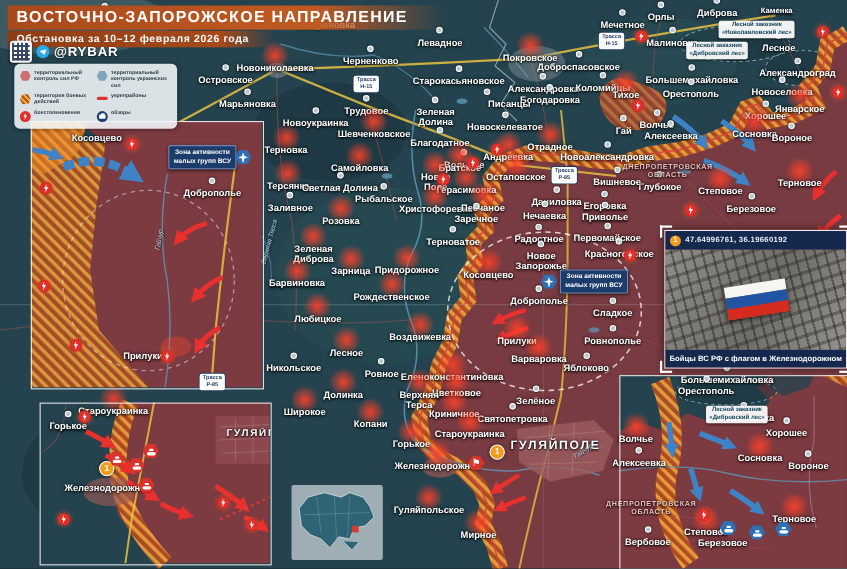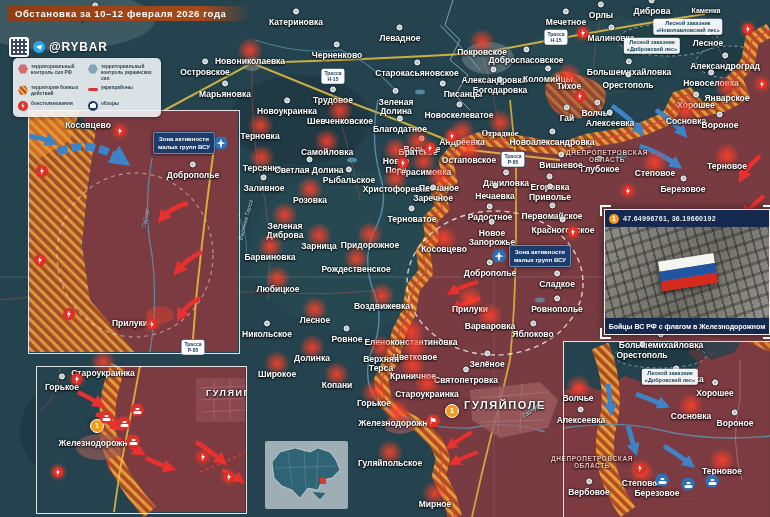--- a/index.html
+++ b/index.html
@@ -303,21 +303,21 @@
       <div class="lbl k-lbl dot" style="left: 610px; top: 124px;">Алексеевка</div>
       <div class="lbl k-lbl dot" style="left: 600px; top: 170px;">Глубокое</div>
       <div class="lbl k-lbl glow" style="left: 655px; top: 174px;">Степовое</div>
       <div class="lbl k-lbl glow" style="left: 727px; top: 167px;">Терновое</div>
       <div class="lbl k-lbl dot" style="left: 683px; top: 190px;">Березовое</div>
       <div class="lbl k-lbl dot" style="left: 396px; top: 107px;">Зеленая
 Долина</div>
       <div class="lbl k-lbl dot" style="left: 422px; top: 111px; margin-top: 39px;">Вольное</div>
       <div class="lbl k-lbl dot" style="left: 459px; top: 116px;">Новоскелеватое</div>
       <div class="lbl k-lbl dot" style="left: 400px; top: 130px;">Благодатное</div>
-      <div class="lbl k-lbl glow" style="left: 500px; top: 134px; font-family: Liberation Serif, serif;">Отрадное</div>
+      <div class="lbl k-lbl glow" style="left: 500px; top: 134px;">Отрадное</div>
       <div class="lbl k-lbl dot" style="left: 535px; top: 119px; margin-left: 32px;">Гай</div>
       <div class="lbl k-lbl dot" style="left: 552px; top: 143px;">Новоалександровка</div>
       <div class="lbl k-lbl glow" style="left: 260px; top: 137px;">Терновка</div>
       <div class="lbl k-lbl glow" style="left: 340px; top: 122px;">Шевченковское</div>
       <div class="lbl k-lbl glow" style="left: 327px; top: 153px;">Самойловка</div>
       <div class="lbl k-lbl glow" style="left: 262px; top: 169px;">Терсянка</div>
       <div class="lbl k-lbl dot" style="left: 309px; top: 171px;">Светлая Долина</div>
       <div class="lbl k-lbl dot" style="left: 349px; top: 181px;">Рыбальское</div>
       <div class="lbl k-lbl dot" style="left: 264px; top: 189px;">Заливное</div>
       <div class="lbl k-lbl glow" style="left: 310px; top: 201px;">Розовка</div>
@@ -338,21 +338,21 @@
       <div class="lbl k-lbl dot" style="left: 412px; top: 220px;">Терноватое</div>
       <div class="lbl k-lbl dot" style="left: 490px; top: 218px;">Радостное</div>
       <div class="lbl k-lbl dot" style="left: 552px; top: 217px;">Первомайское</div>
       <div class="lbl k-lbl dot" style="left: 563px; top: 231px;">Красногорское</div>
       <div class="lbl k-lbl glow" style="left: 285px; top: 231px;">Зеленая
 Диброва</div>
       <div class="lbl k-lbl glow" style="left: 319px; top: 247px;">Зарница</div>
       <div class="lbl k-lbl glow" style="left: 370px; top: 246px;">Придорожное</div>
       <div class="lbl k-lbl glow" style="left: 270px; top: 258px;">Барвиновка</div>
       <div class="lbl k-lbl glow" style="left: 356px; top: 270px;">Рождественское</div>
-      <div class="lbl k-lbl glow" style="left: 278px; top: 290px;">Любицкое</div>
+      <div class="lbl k-lbl glow" style="left: 289px; top: 290px;">Любицкое</div>
       <div class="lbl k-lbl glow" style="left: 382px; top: 307px;">Воздвижевка</div>
       <div class="lbl k-lbl glow" style="left: 315px; top: 321px;">Лесное</div>
       <div class="lbl k-lbl dot" style="left: 267px; top: 335px;">Никольское</div>
       <div class="lbl k-lbl dot" style="left: 347px; top: 340px;">Ровное</div>
       <div class="lbl k-lbl dot" style="left: 492px; top: 238px;">Новое
 Запорожье</div>
       <div class="lbl k-lbl glow" style="left: 444px; top: 250px;">Косовцево</div>
       <div class="lbl k-lbl dot" style="left: 490px; top: 274px;">Доброполье</div>
       <div class="lbl k-lbl dot" style="left: 557px; top: 285px;">Сладкое</div>
       <div class="lbl k-lbl glow" style="left: 470px; top: 310px;">Прилуки</div>
@@ -367,21 +367,21 @@
       <div class="lbl k-lbl glow" style="left: 381px; top: 364px;">Верхняя
 Терса</div>
       <div class="lbl k-lbl glow" style="left: 277px; top: 375px;">Широкое</div>
       <div class="lbl k-lbl glow" style="left: 413px; top: 377px;">Криничное</div>
       <div class="lbl k-lbl glow" style="left: 337px; top: 386px;">Копани</div>
       <div class="lbl k-lbl glow" style="left: 374px; top: 404px;">Горькое</div>
       <div class="lbl k-lbl glow" style="left: 427px; top: 395px;">Староукраинка</div>
       <div class="lbl k-lbl glow" style="left: 398px; top: 424px;">Железнодорожное</div>
       <div class="lbl k-caps" style="left: 505px; top: 406px;">ГУЛЯЙПОЛЕ</div>
       <div class="lbl k-lbl glow" style="left: 390px; top: 464px;">Гуляйпольское</div>
-      <div class="lbl k-lbl glow" style="left: 435px; top: 487px; margin-top: 18px;">Мирное</div>
+      <div class="lbl k-lbl glow" style="left: 435px; top: 487px;">Мирное</div>
       <div class="lbl k-lbl" style="left: 88px; top: 126px;">Косовцево</div>
       <div class="lbl k-lbl dot" style="left: 193px; top: 176px;">Доброполье</div>
       <div class="lbl k-lbl" style="left: 130px; top: 324px;">Прилуки</div>
       <div class="lbl k-lbl dot" style="left: 62px; top: 388px;">Горькое</div>
       <div class="lbl k-lbl glow" style="left: 103px; top: 374px;">Староукраинка</div>
       <div class="lbl k-lbl" style="left: 98px; top: 444px;">Железнодорожное</div>
       <div class="lbl k-caps" style="left: 206px; top: 394px; font-size: 9px; width: 40px; overflow: hidden; text-align: left; transform: translate(0px, -50%);">ГУЛЯЙПОЛЕ</div>
       <div class="lbl k-lbl dot" style="left: 661px; top: 346px;">Большемихайловка</div>
       <div class="lbl k-lbl dot" style="left: 642px; top: 356px;">Орестополь</div>
       <div class="lbl k-lbl dot" style="left: 676px; top: 380px;">Новоселовка</div>
@@ -452,20 +452,21 @@
       <div class="mk mk-vehblue hexm" style="left: 712px; top: 481px;"></div>
       <div class="mk mk-dronehex hexm" style="left: 499px; top: 256px;"></div>
       <div class="mk mk-dronehex hexm" style="left: 221px; top: 143px;"></div>
     </div>
 
   <div class="frame" style="left:28px;top:110px;width:210px;height:242px"></div>
   <div class="frame" style="left:36px;top:366px;width:209px;height:146px"></div>
   <div class="frame" style="left:563px;top:341px;width:206px;height:175px"></div>
 
   <div id="titlebar">
+    <span class="t1">ВОСТОЧНО-ЗАПОРОЖСКОЕ НАПРАВЛЕНИЕ</span>
     <span class="t2">Обстановка за 10–12 февраля 2026 года</span>
   </div>
   <div id="brand">
     <span class="qr"></span>
     <span class="tg"></span>
     <span class="brand-tx">@RYBAR</span>
   </div>
 
   <div id="legend">
     <div class="lg-item">

